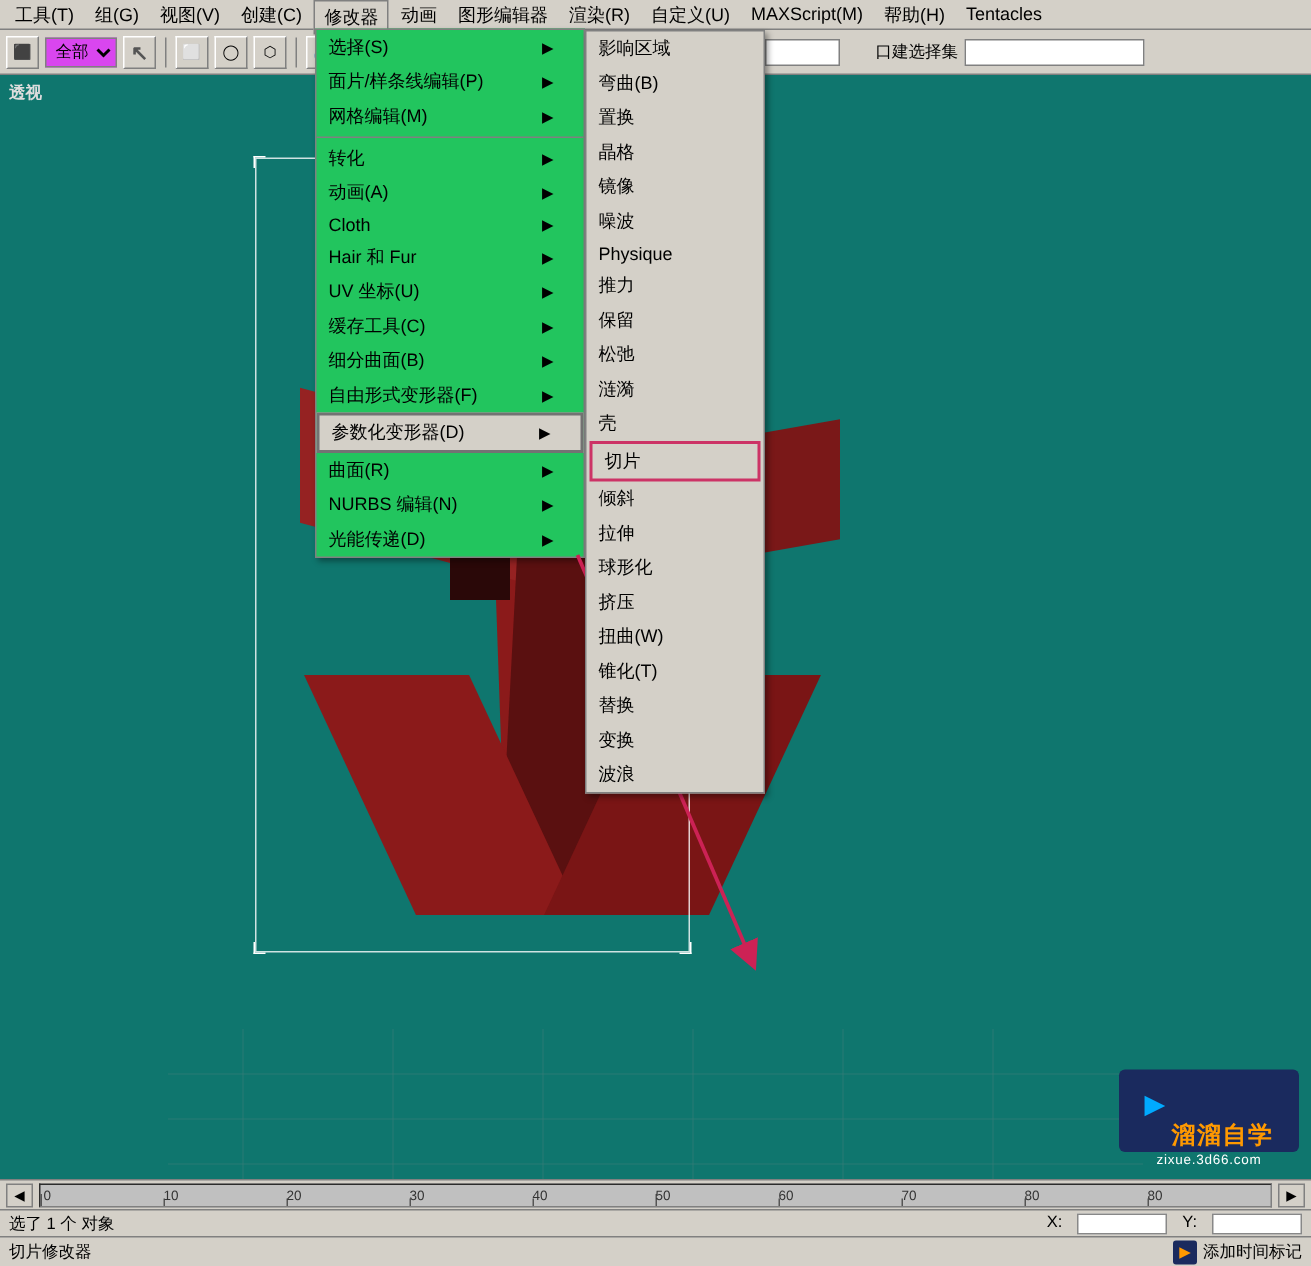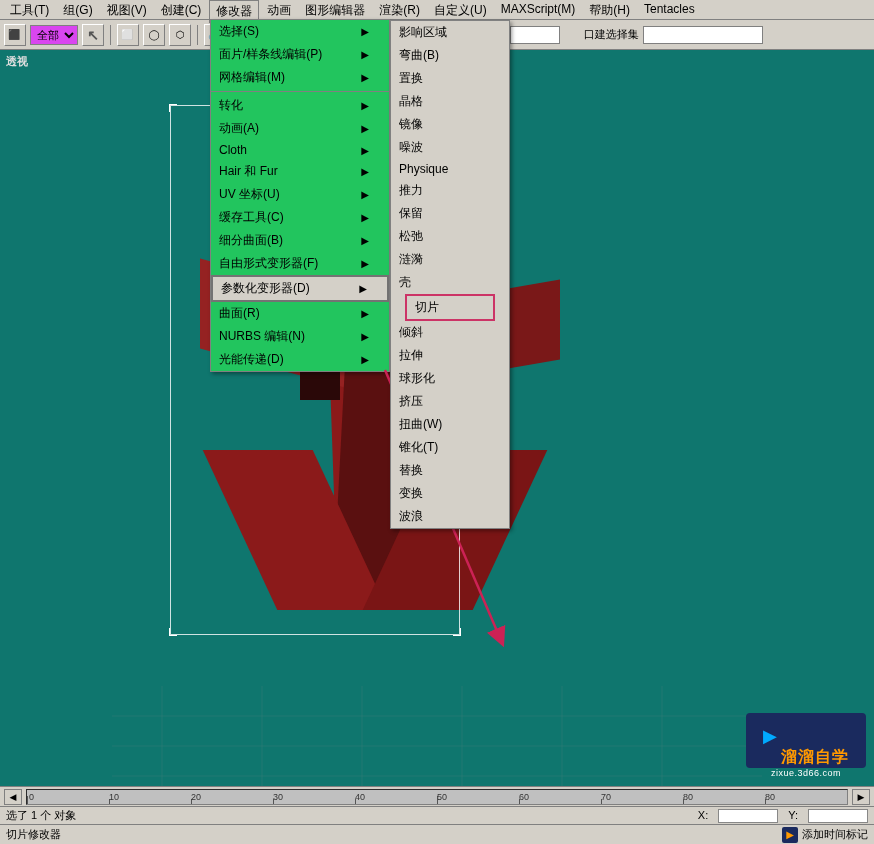--- a/index.html
+++ b/index.html
@@ -119,21 +119,21 @@
       padding: 3px 20px 3px 8px;
       cursor: pointer;
       white-space: nowrap;
       font-size: 12px;
       position: relative;
     }
     .submenu-item.highlighted {
       background: #d4d0c8;
       color: #000;
       border: 1px solid #cc3366;
-      margin: 0 14px;
+      margin: 0 2px;
     }
 
     
     #statusbar {
       height: 18px;
       background: #d4d0c8;
       border-top: 1px solid #808080;
       display: flex;
       align-items: center;
       padding: 0 6px;

